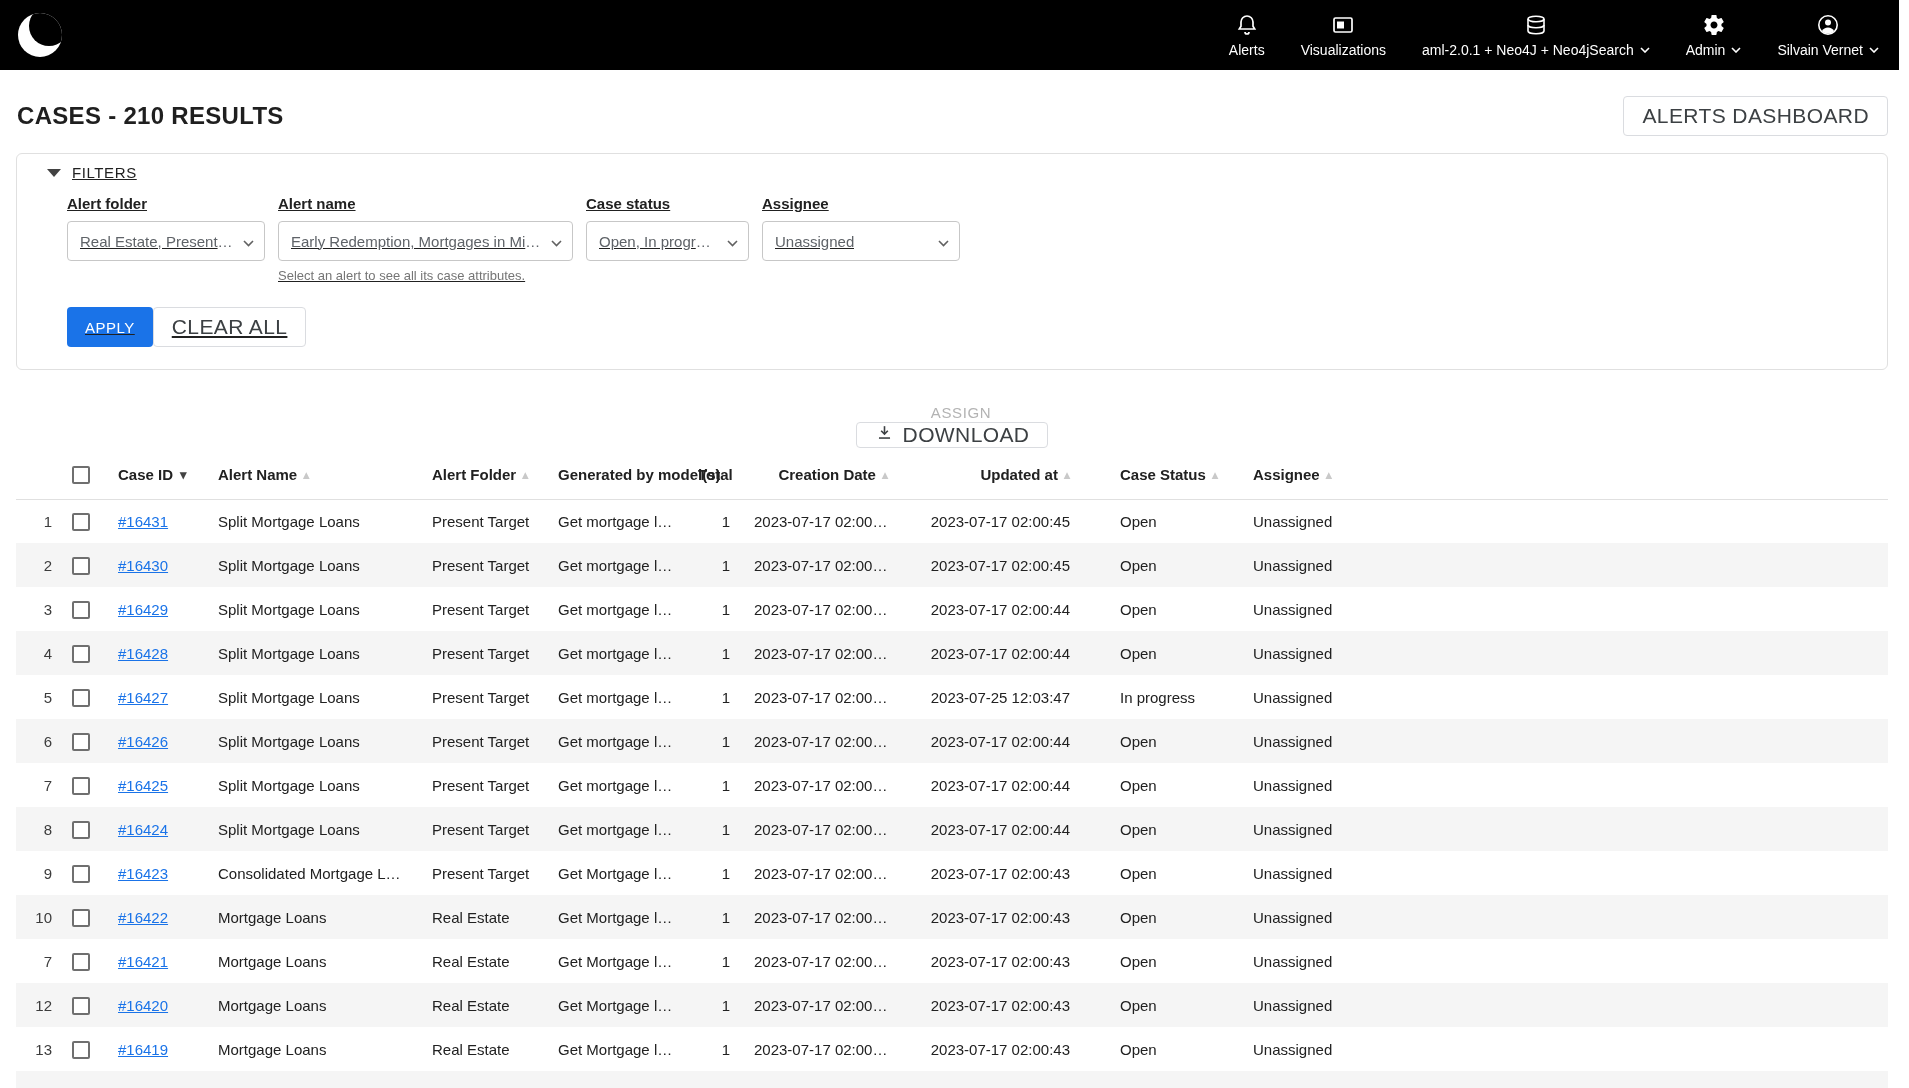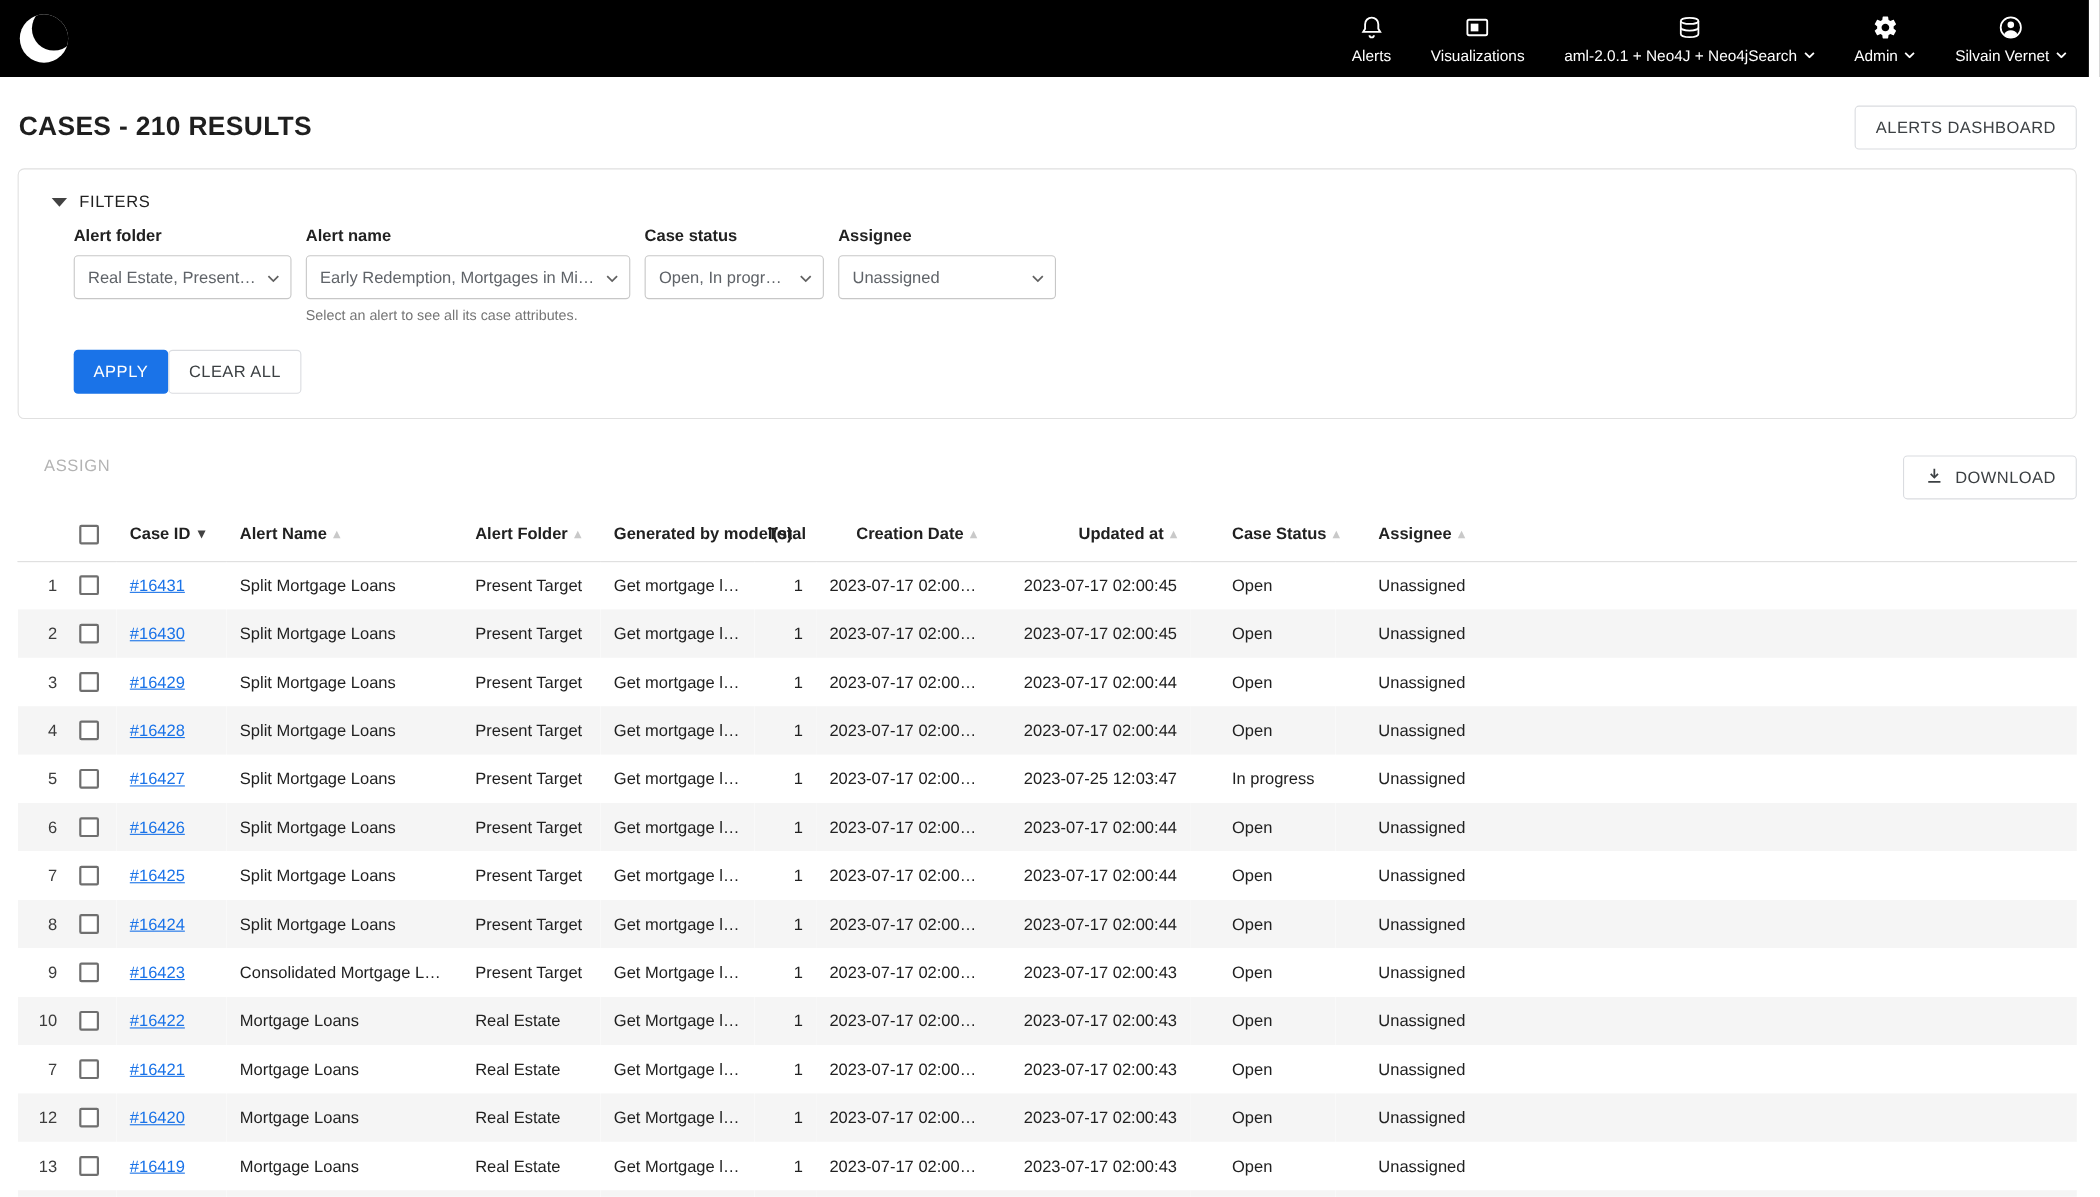--- a/index.html
+++ b/index.html
@@ -30,45 +30,45 @@
   .nav-label{font-size:14px;color:#fff;white-space:nowrap;display:flex;align-items:center;gap:6px;}
 
   
   .scroll-strip{position:absolute;top:0;right:0;width:10px;height:1088px;background:#ffffff;z-index:50;}
 
   
   .page-header{display:flex;align-items:center;justify-content:space-between;
     padding:26px 21px 17px 17px;}
   .page-title{font-size:24px;font-weight:700;letter-spacing:0.3px;color:#1f1f1f;}
   .btn-outline{background:#fff;border:1px solid #dadce0;border-radius:4px;height:40px;
-    padding:0 18px;font-size:15px;font-weight:500;color:#3c4043;letter-spacing:0.4px;
+    padding:0 18px;font-size:21px;font-weight:500;color:#3c4043;letter-spacing:0.4px;
     display:inline-flex;align-items:center;gap:9px;cursor:pointer;font-family:inherit;white-space:nowrap;}
 
   
   .filters-card{margin:0 21px 0 16px;border:1px solid var(--border);border-radius:6px;
-    padding:21px 26px 22px 30px;}
+    padding:10px 26px 22px 30px;text-decoration:underline;}
   .filters-head{display:flex;align-items:center;gap:11px;cursor:pointer;}
   .tri-down{width:0;height:0;border-left:7px solid transparent;border-right:7px solid transparent;
     border-top:8px solid #424242;}
   .filters-title{font-size:15px;font-weight:500;letter-spacing:0.6px;color:#212121;}
   .filters-row{display:flex;gap:13px;margin-top:14px;margin-left:20px;align-items:flex-start;}
   .filter-field .f-label{display:block;font-size:15px;font-weight:700;color:#212121;margin-bottom:9px;}
   .select{height:40px;border:1px solid #c7c7c7;border-radius:4px;background:#fff;
     display:flex;align-items:center;justify-content:space-between;gap:8px;
     padding:0 10px 0 12px;font-size:15px;color:#5f6368;cursor:pointer;}
   .select .value{overflow:hidden;text-overflow:ellipsis;white-space:nowrap;}
   .w-folder{width:198px;} .w-name{width:295px;} .w-status{width:163px;} .w-assignee{width:198px;}
   .helper{font-size:13px;color:#757575;margin-top:7px;}
   .filters-actions{display:flex;gap:0;margin-top:24px;margin-left:20px;}
   .btn-primary{background:var(--accent-blue);color:#fff;border:none;border-radius:4px;height:40px;
     padding:0 18px;font-size:15px;font-weight:500;letter-spacing:0.5px;cursor:pointer;font-family:inherit;}
 
   
-  .table-toolbar{display:flex;align-items:flex-start;justify-content:space-between;
-    margin:33px 21px 0 16px;height:40px;}
+  .table-toolbar{display:flex;align-items:center;justify-content:space-between;
+    margin:33px 21px 0 16px;height:40px;flex-direction:column;}
   .assign{color:#b3b3b3;font-size:15px;font-weight:500;letter-spacing:0.6px;padding-left:24px;
     background:none;border:none;cursor:default;font-family:inherit;}
 
   
   .table-wrap{margin:8px 21px 0 16px;}
   table{border-collapse:collapse;table-layout:fixed;width:1872px;}
   thead th{height:48px;font-size:15px;font-weight:700;text-align:left;color:#212121;
     border-bottom:1px solid var(--border);padding:0 12px;white-space:nowrap;}
   tbody td{height:44px;padding:0 12px;font-size:15px;color:#212121;white-space:nowrap;
     overflow:hidden;text-overflow:ellipsis;}

